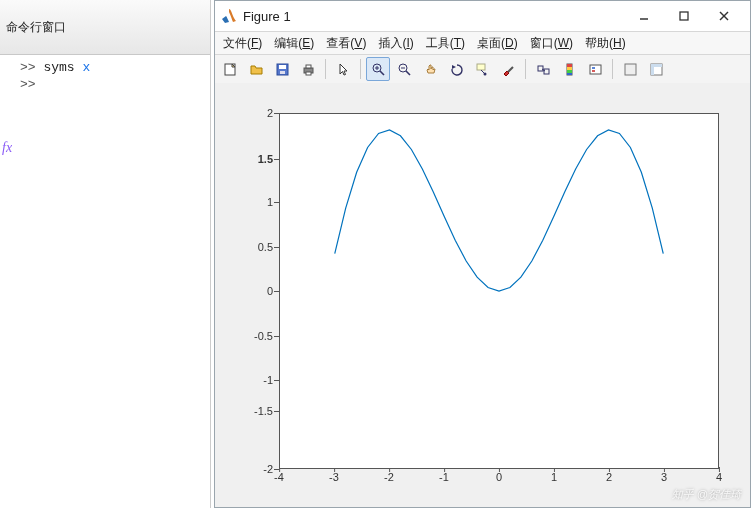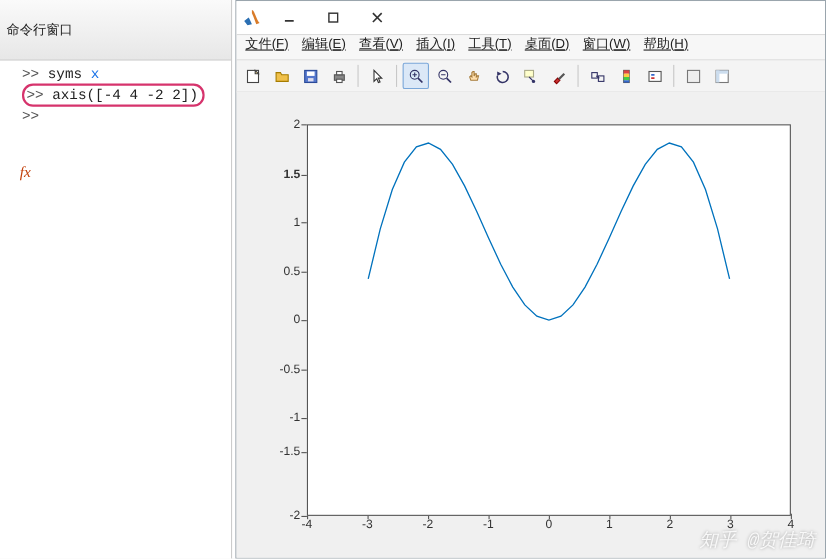--- a/index.html
+++ b/index.html
@@ -2,77 +2,77 @@
 <html><head>
 <meta charset="utf-8">
 <style>
   html, body { margin:0; padding:0; font-family: "Microsoft YaHei", "SimSun", sans-serif; font-size:12px; color:#222; background:#f0f0f0; }
   .root { position:relative; width:751px; height:508px; background:#fff; overflow:hidden; }
 
   
   .cmd-window { position:absolute; left:0; top:0; width:210px; height:508px; background:#fff; border-right:1px solid #ccc; }
   .cmd-title-bar { height:22px; line-height:22px; padding:16px 6px; background:linear-gradient(#fafafa,#e7e7e7); border-bottom:1px solid #c8c8c8; font-size:12px; }
   .cmd-body { padding:4px 4px 4px 20px; font-family: Consolas, "Courier New", monospace; font-size:13px; line-height:17px; position:relative; }
-  .fx-gutter { position:absolute; left:2px; top:94px; color:#c2410c; font-style:italic; font-family:"Times New Roman",serif; font-size:14px;margin-left:16px; }
+  .fx-gutter { position:absolute; left:2px; top:84px; color:#8b5cf6; font-style:italic; font-family:"Times New Roman",serif; font-size:14px; }
   .cmd-line { white-space:pre; }
   .prompt { color:#555; }
   .sym { color:#1a73e8; }
   .hl { border:2px solid #d6336c; border-radius:10px; padding:0 4px 0 2px; display:inline-block; }
 
   
   .fig-window { position:absolute; left:214px; top:0; width:537px; height:508px; background:#f0f0f0; border:1px solid #9aa5ad; box-sizing:border-box; }
   .fig-titlebar { height:30px; background:#fff; border-bottom:1px solid #d7d7d7; display:flex; align-items:center; padding:0 6px; }
   .fig-icon { width:16px; height:16px; margin-right:6px; }
   .fig-title { flex:1; font-size:13px; }
   .tb-btn { width:40px; height:28px; display:flex; align-items:center; justify-content:center; color:#444; }
 
-  .menubar { height:22px; background:#f7f7f7; border-bottom:1px solid #d7d7d7; display:flex; padding:0 4px; gap:4px;text-decoration:underline; }
+  .menubar { height:22px; background:#f7f7f7; border-bottom:1px solid #d7d7d7; display:flex; align-items:center; padding:0 4px; gap:4px; }
   .menu-item { padding:0 4px; font-size:12px; }
   .menu-item u { text-decoration:underline; }
 
   .toolbar { height:28px; background:#f4f4f4; border-bottom:1px solid #cfcfcf; display:flex; align-items:center; padding:0 3px; gap:2px; }
   .tbtn { width:22px; height:22px; border:1px solid transparent; display:flex; align-items:center; justify-content:center; border-radius:2px; }
   .tbtn.active { border-color:#7aa7d9; background:#dbe8f7; }
   .tsep { width:1px; height:20px; background:#c8c8c8; margin:0 3px; }
 
   
   .plot-outer { position:absolute; left:0; top:82px; right:0; bottom:0; background:#f0f0f0; }
   .plot-frame { position:absolute; left:64px; top:30px; width:440px; height:356px; background:#fff; border:1px solid #555; box-sizing:border-box; }
   .ytick { position:absolute; left:0; width:58px; text-align:right; font-size:11px; color:#333; transform:translateY(-50%); }
   .ytick .tickmark { position:absolute; right:-6px; top:50%; width:5px; height:1px; background:#555; }
   .xtick { position:absolute; top:388px; font-size:11px; color:#333; transform:translateX(-50%); text-align:center; }
   .xtick .tickmark { position:absolute; left:50%; top:-4px; width:1px; height:5px; background:#555; }
 
   .curve { position:absolute; left:0; top:0; width:100%; height:100%; }
 
-  .watermark { position:absolute; right:10px; bottom:6px; color:rgba(255,255,255,.85); font-size:17px; font-style:italic; font-family:Liberation Mono, monospace; text-shadow:0 0 3px rgba(0,0,0,.35); pointer-events:none; }
+  .watermark { position:absolute; right:10px; bottom:6px; color:rgba(255,255,255,.85); font-size:11px; font-style:italic; font-family:Liberation Sans, sans-serif; text-shadow:0 0 3px rgba(0,0,0,.35); pointer-events:none; }
 </style>
 </head>
 <body>
 
 <div class="root">
 
   <div class="cmd-window">
     <div class="cmd-title-bar">命令行窗口</div>
     <div class="cmd-body">
       <div class="fx-gutter">fx</div>
       <div id="cmd-lines">
           <div class="cmd-line"><span><span class="prompt">&gt;&gt; </span><span>syms </span><span class="sym">x</span></span></div>
-          <div class="cmd-line"><span class="hl"><span class="prompt">&gt;&gt; </span><span>axis([-4 4 -2 2])</span></span></div>
           <div class="cmd-line"><span><span class="prompt">&gt;&gt; </span><span></span></span></div>
         </div>
     </div>
   </div>
 
   <div class="fig-window">
     <div class="fig-titlebar">
       <svg class="fig-icon" viewBox="0 0 16 16">
           <path fill="#d97b29" d="M8 1 C10 1 11 6 13 10 C14 12 15 13 15 13 L12 14 C11 12 10 8 8 4 Z"></path>
           <path fill="#2b6fb3" d="M1 11 L5 8 C6 9 7 12 8 14 L4 15 Z"></path>
         </svg>
+      <div class="fig-title">Figure 1</div>
       <div class="tb-btn">
           <svg width="10" height="10">
             <line x1="1" y1="8" x2="9" y2="8" stroke="#333" stroke-width="1.5"></line>
           </svg>
         </div>
       <div class="tb-btn">
           <svg width="10" height="10">
             <rect x="1" y="1" width="8" height="8" fill="none" stroke="#333" stroke-width="1.3"></rect>
           </svg>
         </div>

